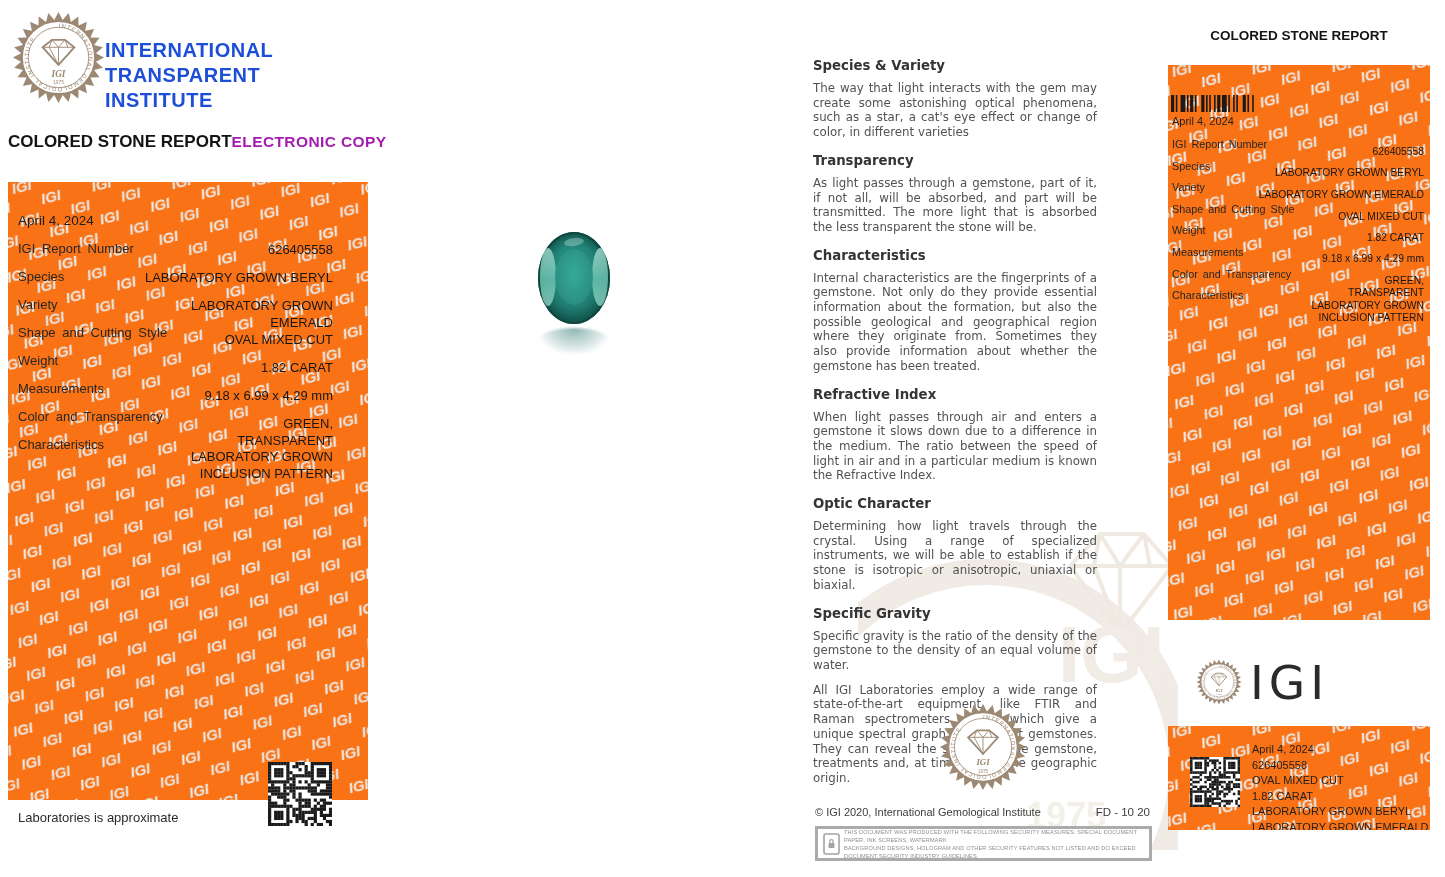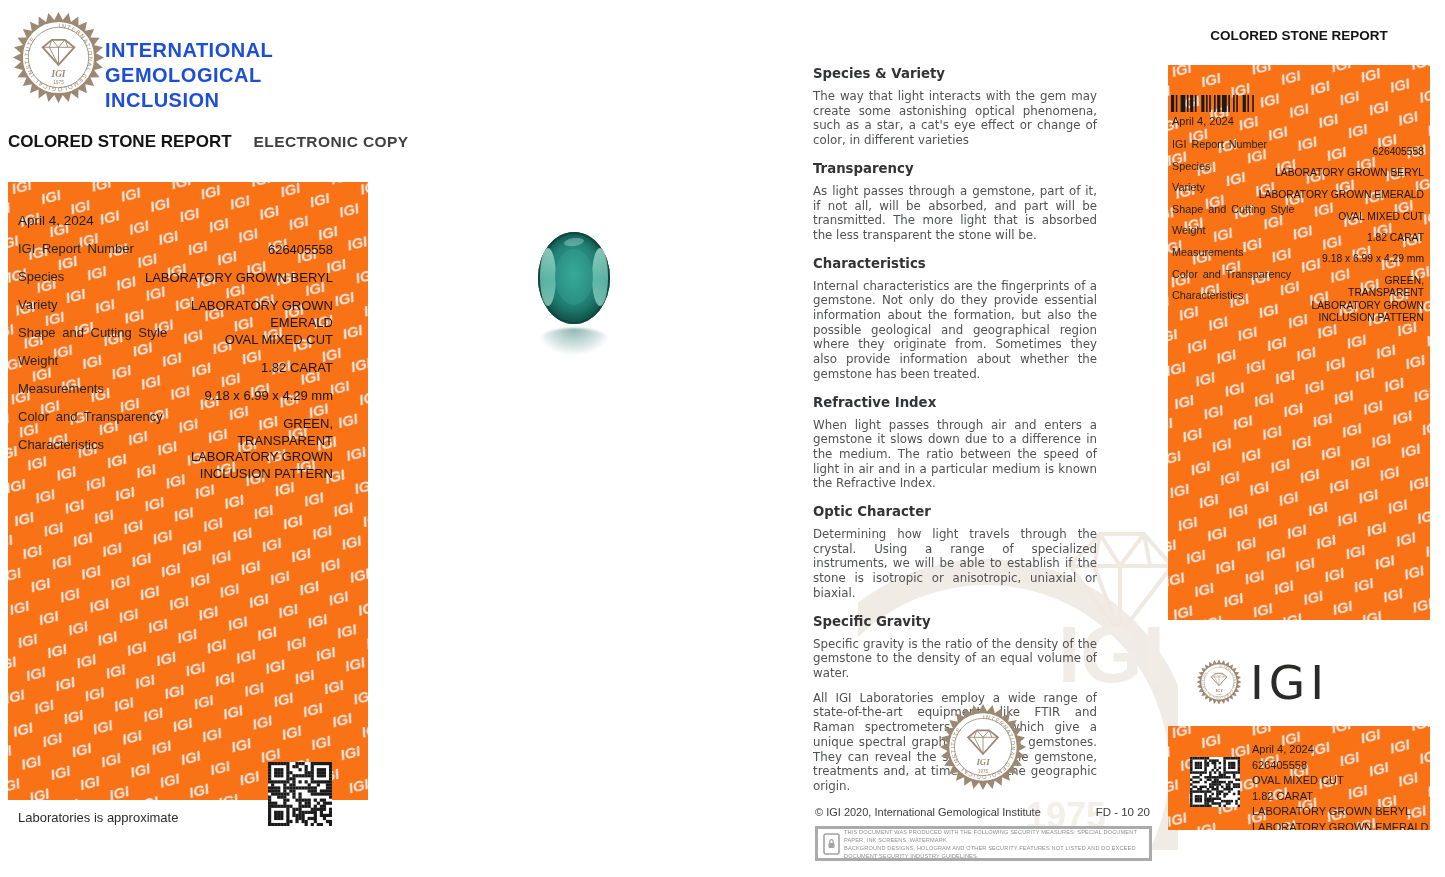--- a/index.html
+++ b/index.html
@@ -4,21 +4,21 @@
 <style>
   html,body{margin:0;padding:0;background:#ffffff;}
   .page{position:relative;width:1445px;height:877px;background:#ffffff;overflow:hidden;
         font-family:"Liberation Sans",sans-serif;color:#222;}
 
   
   .hdr-seal{position:absolute;left:12px;top:11px;width:93px;height:93px;}
   .org-name{position:absolute;left:105px;top:26px;font-weight:bold;font-size:20px;line-height:25px;
             letter-spacing:.5px;color:#1d4ed8;margin-top:12px;}
   .title-row{position:absolute;left:8px;top:132px;font-weight:bold;font-size:17px;color:#141414;}
-  .title-row .electronic{color:#404040;margin-left:22px;font-size:15.5px;letter-spacing:.4px;}
+  .title-row .electronic{color:#a21caf;font-size:15.5px;letter-spacing:.4px;}
 
   
   .wm{overflow:hidden;background:#f97316;}
   .wm > svg.wm-svg{position:absolute;inset:0;z-index:0;}
   .wm > *:not(svg){z-index:1;}
 
   
   .left-panel{position:absolute;left:8px;top:182px;width:360px;height:618px;}
   .lp-date{position:absolute;left:10px;top:31px;font-size:13.5px;color:#1e1e1e;}
   .lp-label{position:absolute;left:10px;font-size:13px;color:#262626;word-spacing:3px;}
@@ -42,21 +42,21 @@
        background:radial-gradient(ellipse at 50% 45%,#36ab99 0%,#2c9184 65%,rgba(44,145,132,0) 100%);}
   .gem .glint{position:absolute;left:26px;top:6px;width:20px;height:8px;border-radius:50%;
        background:rgba(200,240,230,.35);transform:rotate(-8deg);}
   .gem-reflection{position:absolute;left:0;top:96px;width:72px;height:26px;border-radius:50%;
        background:radial-gradient(ellipse at 50% 0%,rgba(27,110,99,.5) 0%,rgba(27,110,99,.15) 55%,rgba(27,110,99,0) 75%);
        filter:blur(1px);}
 
   
   .glossary{position:absolute;left:813px;top:50px;width:284px;z-index:1;}
   .glossary h3{margin:13px 0 8px 0;font-size:13.3px;color:#333436;font-family:"DejaVu Sans",sans-serif;}
-  .glossary h3:first-child{margin-top:16px;}
+  .glossary h3:first-child{margin-top:8px;}
   .glossary p{margin:0 0 10px 0;font-size:11.8px;line-height:14.7px;color:#515254;
               text-align:justify;font-family:"DejaVu Sans",sans-serif;}
   .ghost-wm{position:absolute;left:858px;top:420px;width:320px;height:430px;z-index:0;pointer-events:none;}
   .mid-seal{position:absolute;left:939px;top:703px;width:88px;height:88px;z-index:1;}
 
   .copyright{position:absolute;left:815px;top:806px;font-size:11px;color:#3d3d3d;}
   .form-code{position:absolute;left:1060px;top:806px;width:90px;text-align:right;font-size:11.5px;color:#3d3d3d;}
 
   .security-strip{position:absolute;left:815px;top:826px;width:337px;height:35px;box-sizing:border-box;
       border:3px solid #ababab;background:#fff;display:flex;align-items:center;}
@@ -94,22 +94,22 @@
           <path id="sealring0" d="M50,18 a32,32 0 1,1 -0.01,0"></path>
         </defs>
         <text font-size="6.4" letter-spacing="1.1" fill="#9c8873" font-family="Liberation Sans,sans-serif"><textPath href="#sealring0">INTERNATIONAL GEMOLOGICAL INSTITUTE</textPath></text>
         <path d="M33 39 L43 31 L57 31 L67 39 L50 58 Z" fill="#ffffff" stroke="#9c8873" stroke-width="2"></path>
         <path d="M33 39 H67 M43 31 L40 39 L50 58 M57 31 L60 39 M43 31 L50 39 L57 31 M50 39 L50 58" fill="none" stroke="#9c8873" stroke-width="1"></path>
         <text x="50" y="71" text-anchor="middle" font-size="10" font-weight="bold" font-style="italic" fill="#9c8873" font-family="Liberation Serif,serif">IGI</text>
         <text x="50" y="79" text-anchor="middle" font-size="5.2" fill="#9c8873" font-family="Liberation Sans,sans-serif">1975</text>
       </svg></div>
   <div class="org-name">
     <div>INTERNATIONAL</div>
-    <div>GEMOLOGICAL</div>
-    <div>INCLUSION</div>
+    <div>TRANSPARENT</div>
+    <div>INSTITUTE</div>
   </div>
   <div class="title-row">
     <span>COLORED STONE REPORT</span><span class="electronic">ELECTRONIC COPY</span>
   </div>
 
   <div class="left-panel wm">
       <svg class="wm-svg" width="360" height="618">
         <defs>
           <pattern id="wmp0" patternUnits="userSpaceOnUse" width="52" height="34" patternTransform="rotate(-14)">
             <text x="2" y="13" font-size="15" font-weight="bold" font-style="italic" fill="#e9e5e2" font-family="Liberation Sans,sans-serif">IGI</text>

